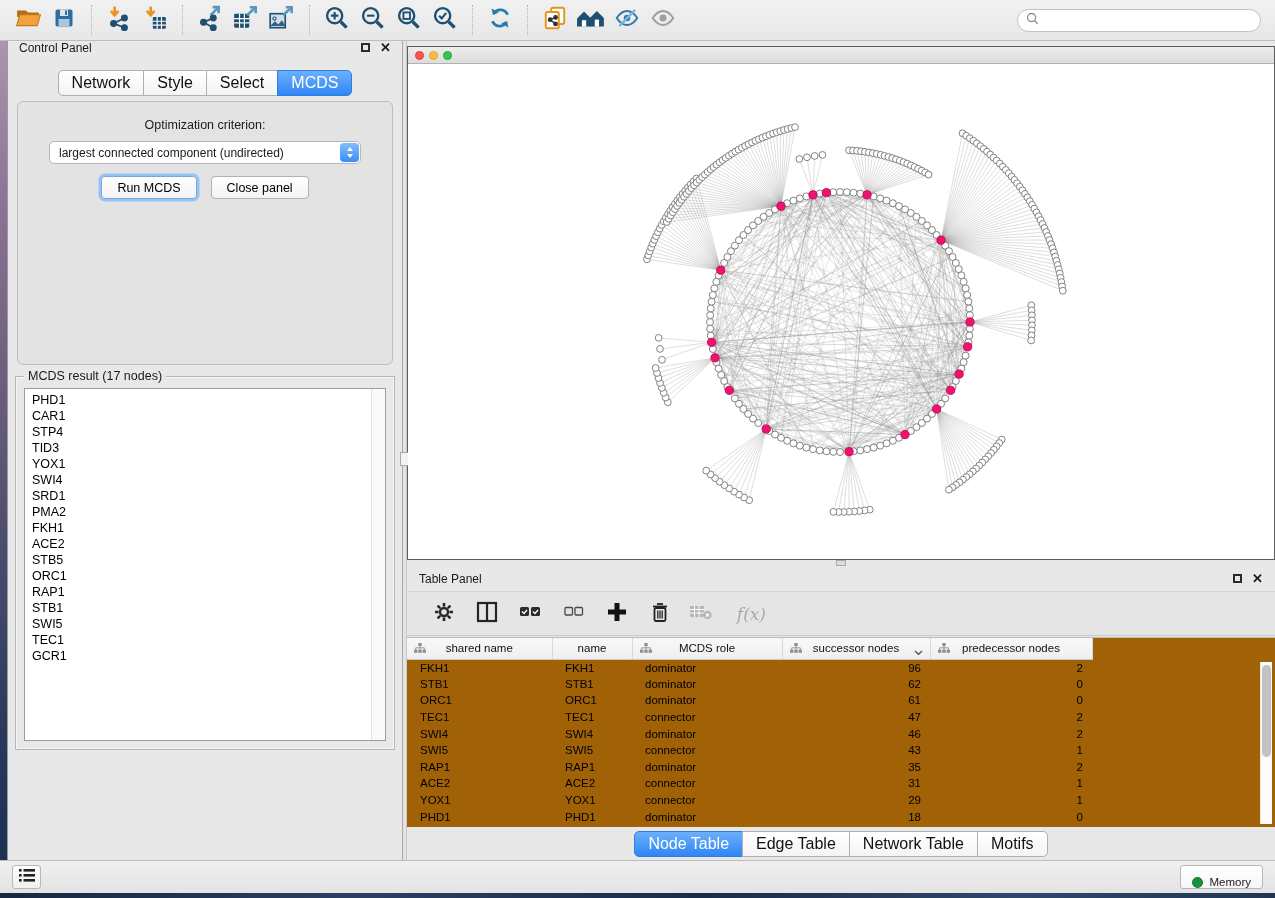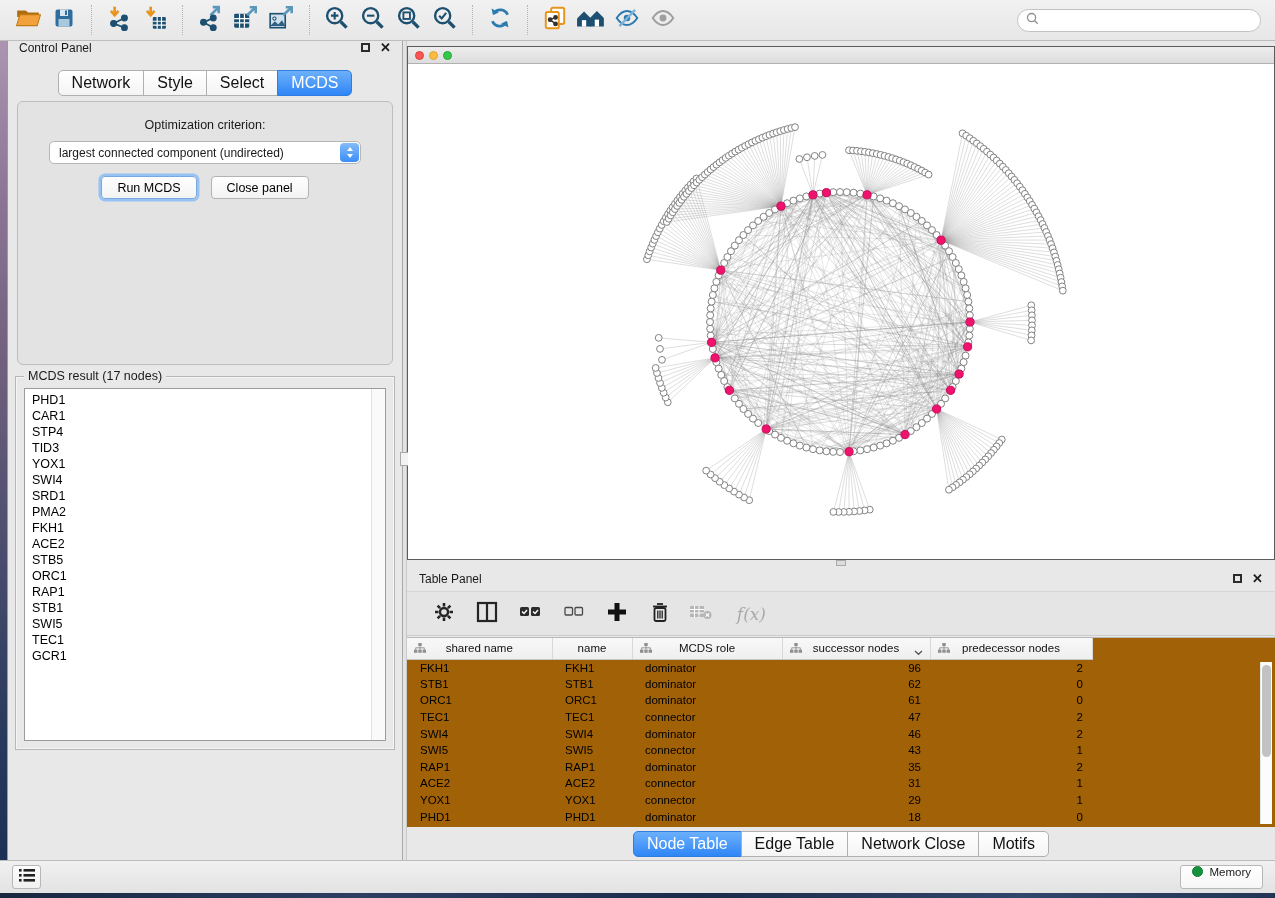--- a/index.html
+++ b/index.html
@@ -89,21 +89,21 @@
 .v-scroll{position:absolute;right:3px;top:24px;bottom:3px;width:12px;background:#fcfcfc;border-left:1px solid #e6e6e6}
 .v-thumb{position:absolute;top:3px;left:1px;width:9px;height:92px;background:#c2c2c2;border-radius:5px}
 .tp-tabs{height:33px;display:flex;justify-content:center;align-items:center;background:#e8e8e8;flex:0 0 auto}
 
 
 .statusbar{height:33px;background:linear-gradient(#f0f0f0,#e3e3e3);border-top:1px solid #bcbcbc;
   display:flex;align-items:center;padding:0 12px;flex:0 0 auto}
 .list-btn{width:29px;height:24px;border:1px solid #b7b7b7;background:linear-gradient(#fdfdfd,#f0f0f0);border-radius:3px;
   display:flex;align-items:center;justify-content:center}
 .memory-btn{margin-left:auto;height:24px;border:1px solid #b7b7b7;background:linear-gradient(#fff,#f6f6f6);border-radius:3px;
-  display:flex;align-items:flex-start;gap:6px;padding:0 11px;font-size:11.5px}
+  display:flex;align-items:flex-end;gap:6px;padding:0 11px;font-size:11.5px}
 .green-dot{width:11px;height:11px;border-radius:50%;background:#15923c;border:1px solid #0d7a2f}
 </style>
 </head>
 <body>
 
 <div class="app">
 
   <div class="toolbar">
     <div class="tb-btn">
         <span><svg width="26" height="26" viewBox="0 0 24 24">
@@ -1443,21 +1443,21 @@
                 </tr>
               </tbody>
           </table>
           <div class="v-scroll">
               <div class="v-thumb"></div>
             </div>
         </div>
         <div class="tp-tabs" id="tp-tabs">
             <div class="seg-tab active">Node Table</div>
             <div class="seg-tab">Edge Table</div>
-            <div class="seg-tab">Network Close</div>
+            <div class="seg-tab">Network Table</div>
             <div class="seg-tab">Motifs</div>
           </div>
       </div>
     </div>
   </div>
 
   <div class="statusbar">
     <span class="list-btn">
         <span><svg width="16" height="13" viewBox="0 0 16 13">
             <g fill="#222">

